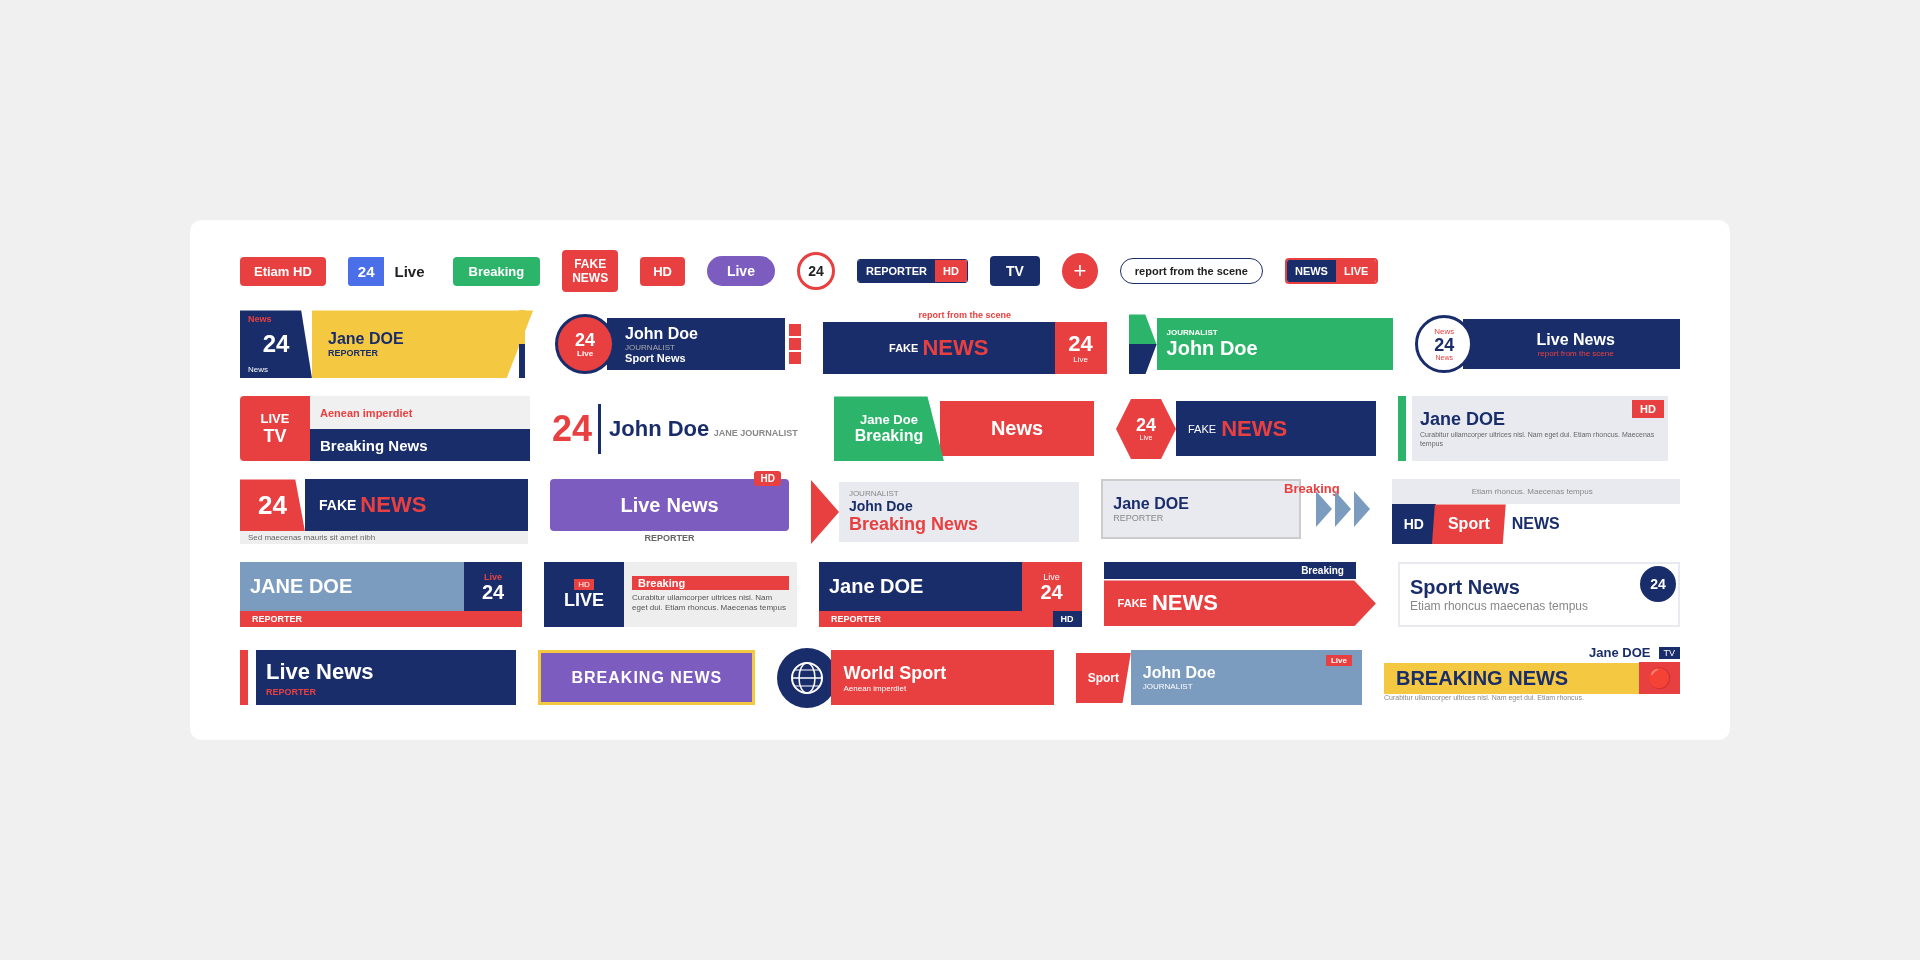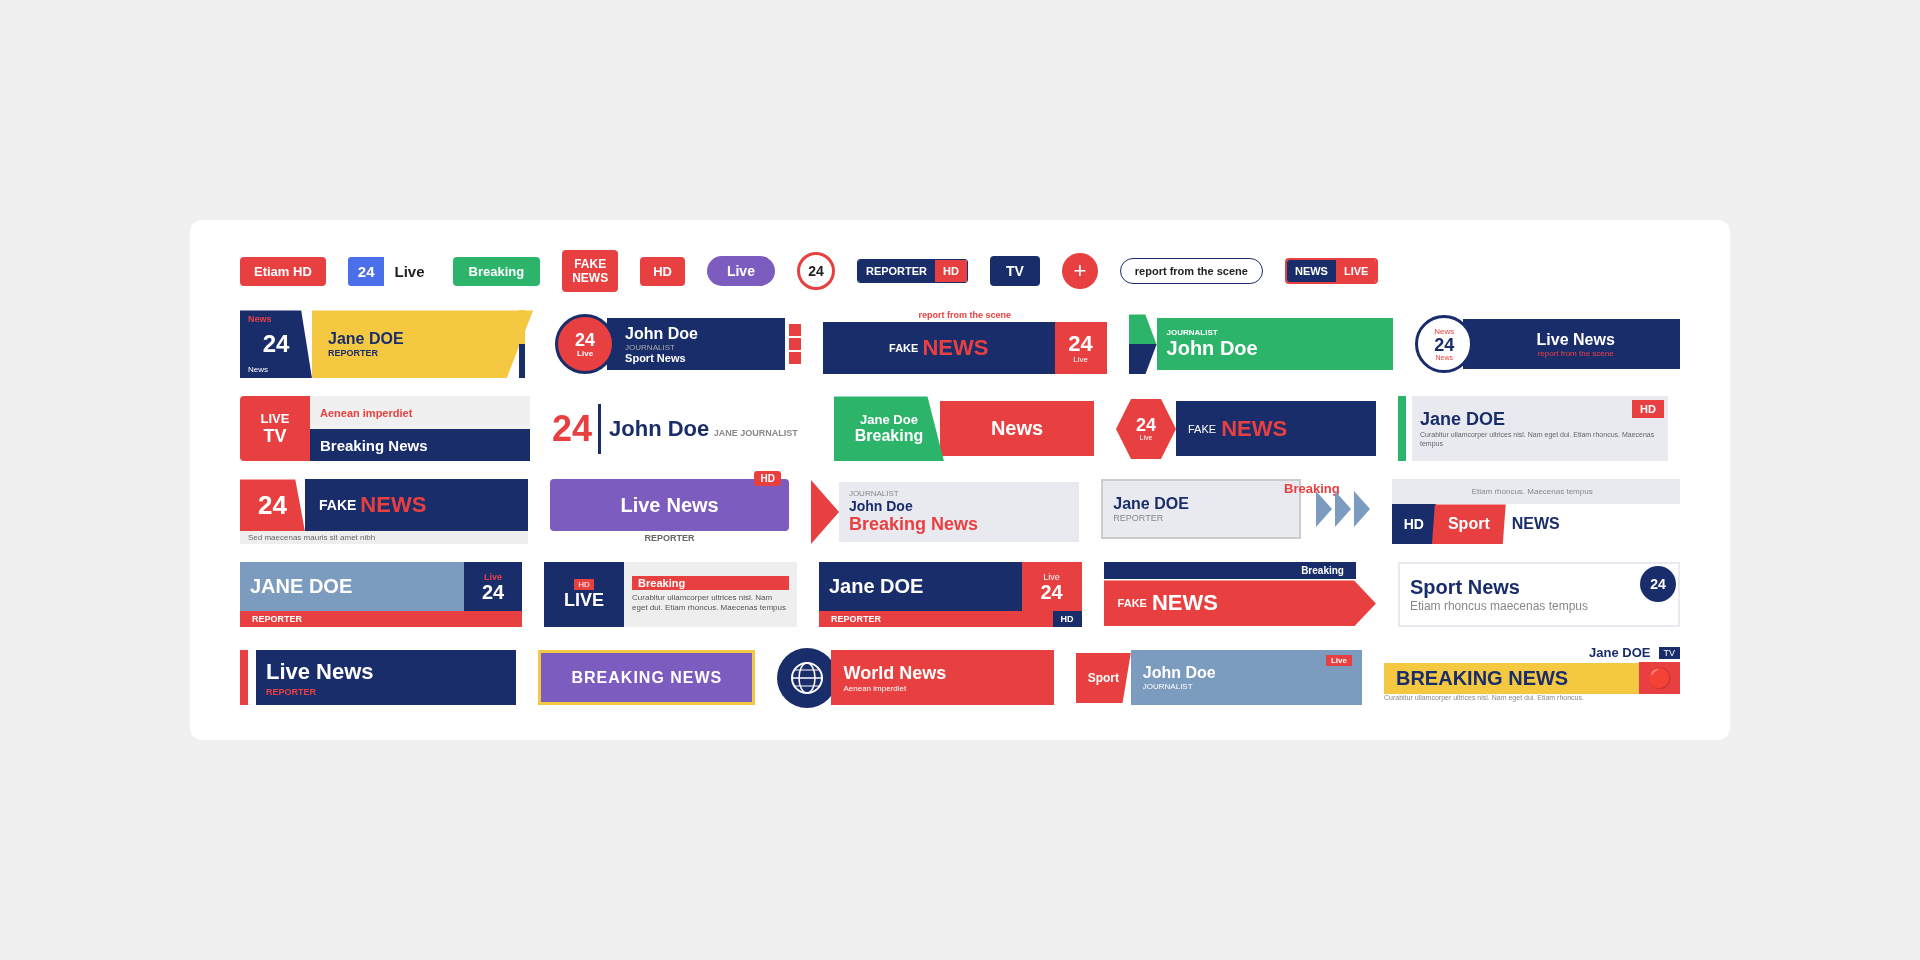--- a/index.html
+++ b/index.html
@@ -1499,21 +1499,21 @@
       <div class="globe">
         <svg viewBox="0 0 36 36">
           <circle cx="18" cy="18" r="15" fill="none" stroke="white" stroke-width="2"></circle>
           <ellipse cx="18" cy="18" rx="8" ry="15" fill="none" stroke="white" stroke-width="1.5"></ellipse>
           <line x1="3" y1="18" x2="33" y2="18" stroke="white" stroke-width="1.5"></line>
           <line x1="6" y1="10" x2="30" y2="10" stroke="white" stroke-width="1"></line>
           <line x1="6" y1="26" x2="30" y2="26" stroke="white" stroke-width="1"></line>
         </svg>
       </div>
       <div class="info">
-        <span class="world">World News</span>
+        <span class="world">World Sport</span>
         <span class="sub">Aenean imperdiet</span>
       </div>
     </div>
 
     <div class="banner-sportjohn">
       <div class="sport-tab">
         <span class="txt">Sport</span>
       </div>
       <div class="main">
         <span class="live-badge">Live</span>

